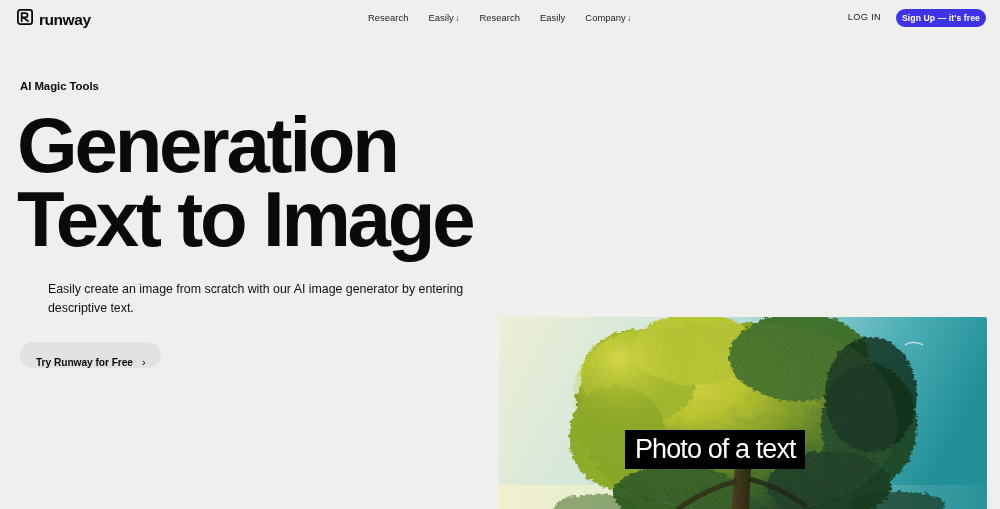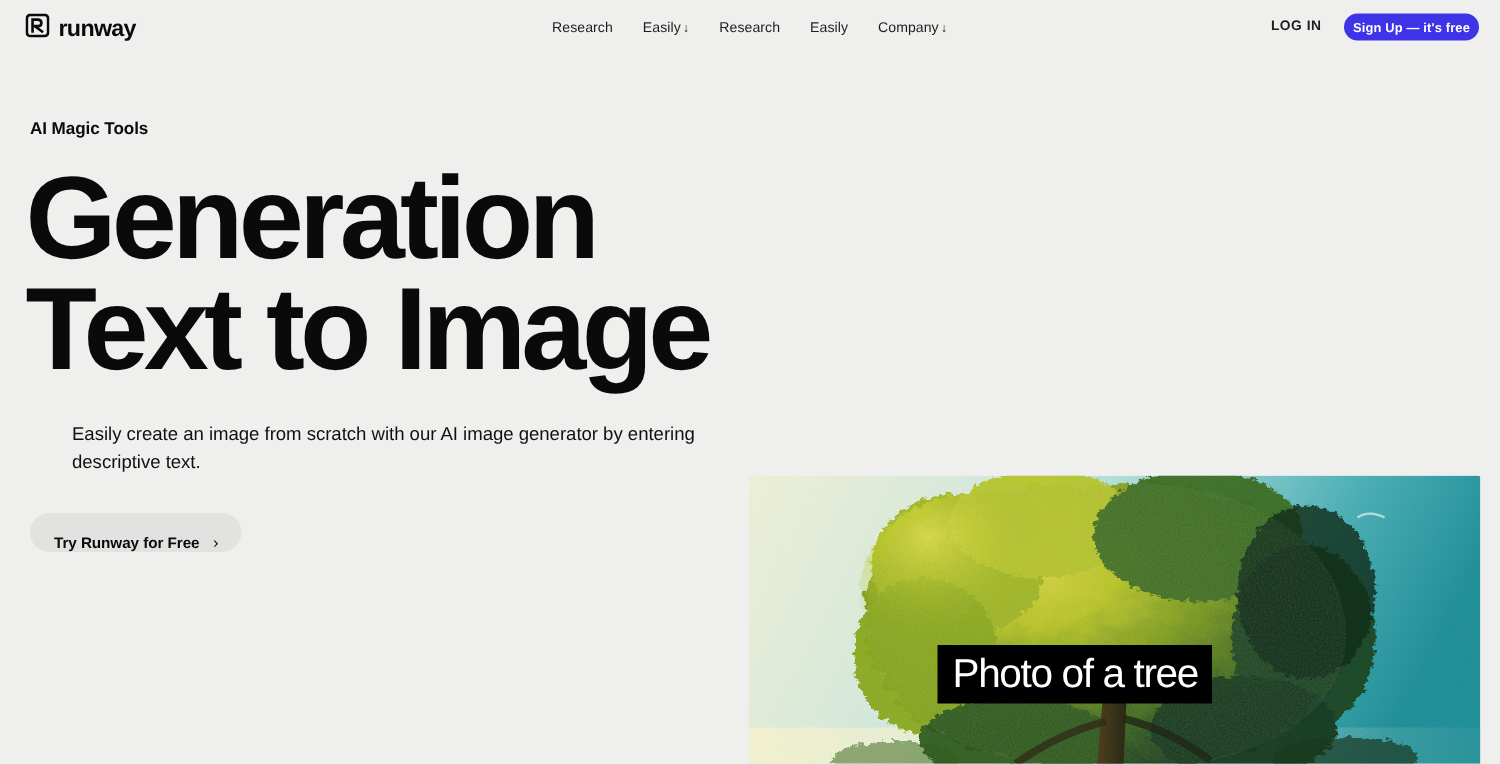--- a/index.html
+++ b/index.html
@@ -82,21 +82,21 @@
     position: absolute;
     right: 14px;
     top: 0;
     height: 36px;
     display: flex;
     align-items: center;
     gap: 15px;
   }
   .login-link {
     font-size: 9.2px;
-    font-weight: 700;
+    font-weight: 400;
     letter-spacing: 0.35px;
     color: #1d1d1d;
     cursor: pointer;
     white-space: nowrap;
     line-height: 1;
   }
   .signup-btn {
     background: #3f33e8;
     color: #ffffff;
     font-size: 8.6px;
@@ -392,16 +392,16 @@
         <path d="M233 196 C218 202 200 207 182 210" stroke="#241f10" stroke-width="6" fill="none" opacity="0.85"></path>
         <path d="M252 198 C268 204 286 209 304 211" stroke="#14200f" stroke-width="6" fill="none" opacity="0.85"></path>
         <ellipse cx="222" cy="209" rx="10" ry="5" fill="#cfc9a3" opacity="0.55"></ellipse>
 
         <path d="M406 28 C412 24 418 25 424 28" stroke="#e8f3ee" stroke-width="1.6" fill="none" opacity="0.7"></path>
 
         <rect x="0" y="0" width="488" height="232" filter="url(#grain)" fill="#8d8d7a" opacity="0.16"></rect>
       </g>
     </svg>
 
-    <div class="caption-chip">Photo of a tree</div>
+    <div class="caption-chip">Photo of a text</div>
   </div>
 
 </main>
 
 </body></html>

